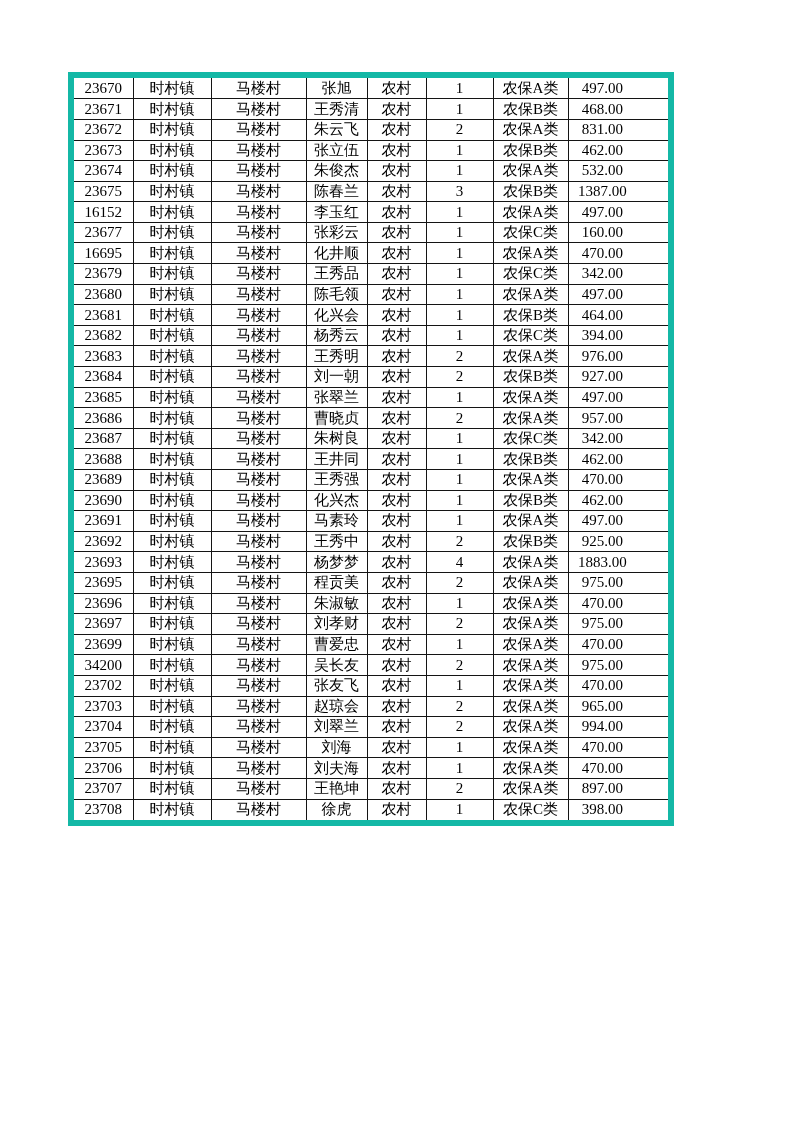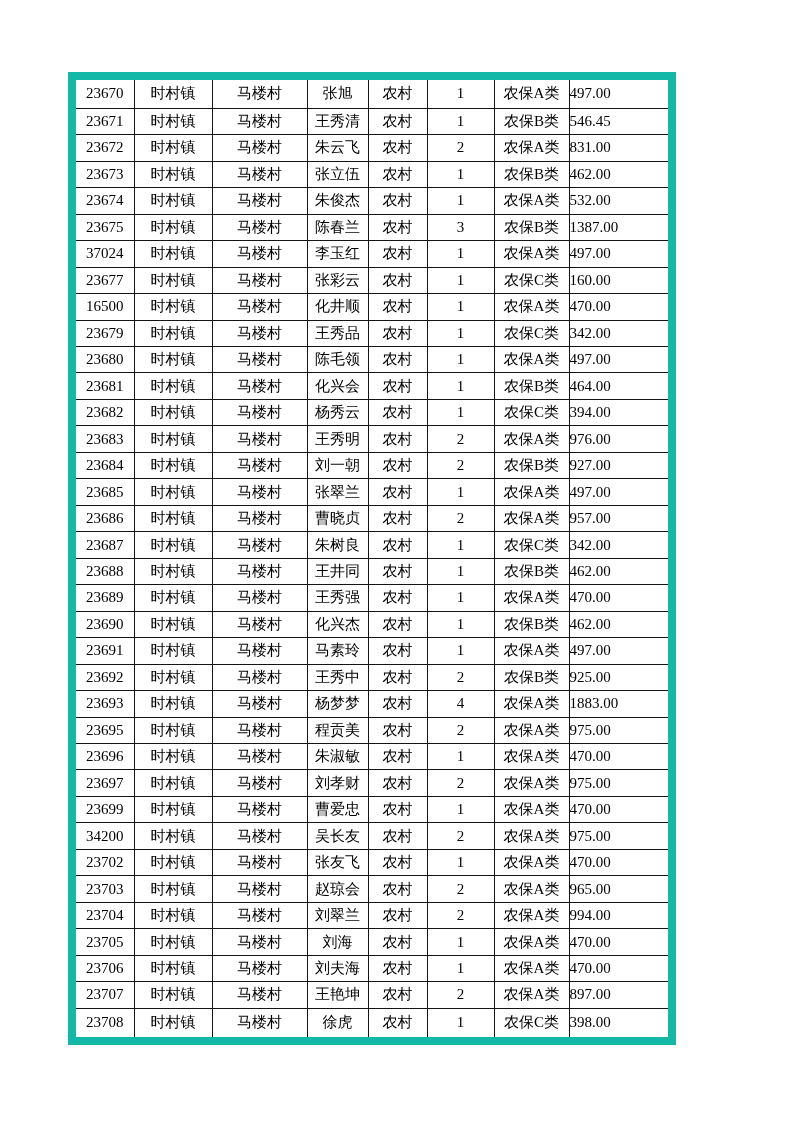--- a/index.html
+++ b/index.html
@@ -17,35 +17,35 @@
   }
   .sheet {
     position: absolute;
     left: 68px;
     top: 72px;
   }
   table.roster {
     border-collapse: collapse;
     table-layout: fixed;
     width: 600px;
-    height: 973px;
-    border: 8px solid #14b8a6;
+    height: 754px;
+    border: 6px solid #14b8a6;
   }
   table.roster td {
     border: 1.5px solid #141414;
     font-size: 15px;
     line-height: 1;
     text-align: center;
     vertical-align: middle;
     padding: 0;
     white-space: nowrap;
     overflow: hidden;
   }
   table.roster td.amount {
-    text-align: left;
+    text-align: center;
     padding-right: 32px;
     margin-top: 36px;
   }
 </style>
 </head>
 <body>
 
 <div class="sheet">
   <table class="roster">
     <colgroup>
@@ -70,21 +70,21 @@
           <td class="amount">497.00</td>
         </tr>
         <tr>
           <td>23671</td>
           <td>时村镇</td>
           <td>马楼村</td>
           <td>王秀清</td>
           <td>农村</td>
           <td>1</td>
           <td>农保B类</td>
-          <td class="amount">546.45</td>
+          <td class="amount">468.00</td>
         </tr>
         <tr>
           <td>23672</td>
           <td>时村镇</td>
           <td>马楼村</td>
           <td>朱云飞</td>
           <td>农村</td>
           <td>2</td>
           <td>农保A类</td>
           <td class="amount">831.00</td>
@@ -113,41 +113,41 @@
           <td>23675</td>
           <td>时村镇</td>
           <td>马楼村</td>
           <td>陈春兰</td>
           <td>农村</td>
           <td>3</td>
           <td>农保B类</td>
           <td class="amount">1387.00</td>
         </tr>
         <tr>
-          <td>37024</td>
+          <td>16152</td>
           <td>时村镇</td>
           <td>马楼村</td>
           <td>李玉红</td>
           <td>农村</td>
           <td>1</td>
           <td>农保A类</td>
           <td class="amount">497.00</td>
         </tr>
         <tr>
           <td>23677</td>
           <td>时村镇</td>
           <td>马楼村</td>
           <td>张彩云</td>
           <td>农村</td>
           <td>1</td>
           <td>农保C类</td>
           <td class="amount">160.00</td>
         </tr>
         <tr>
-          <td>16500</td>
+          <td>16695</td>
           <td>时村镇</td>
           <td>马楼村</td>
           <td>化井顺</td>
           <td>农村</td>
           <td>1</td>
           <td>农保A类</td>
           <td class="amount">470.00</td>
         </tr>
         <tr>
           <td>23679</td>

